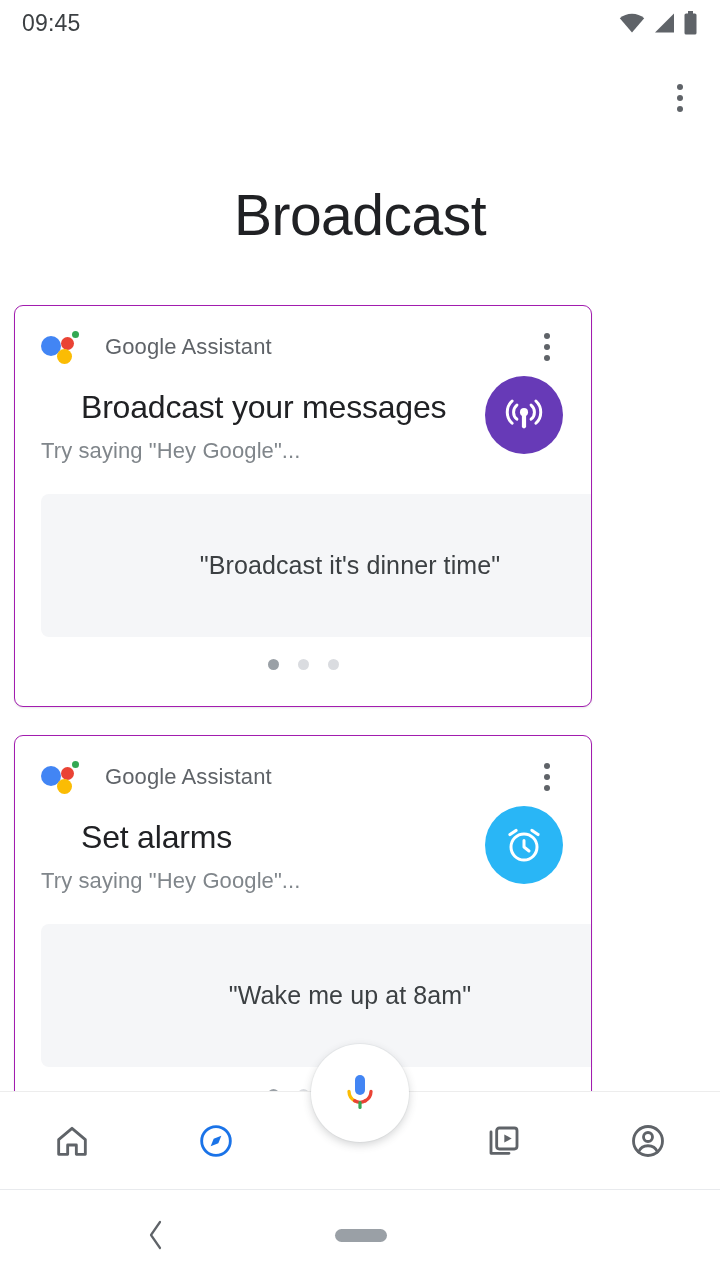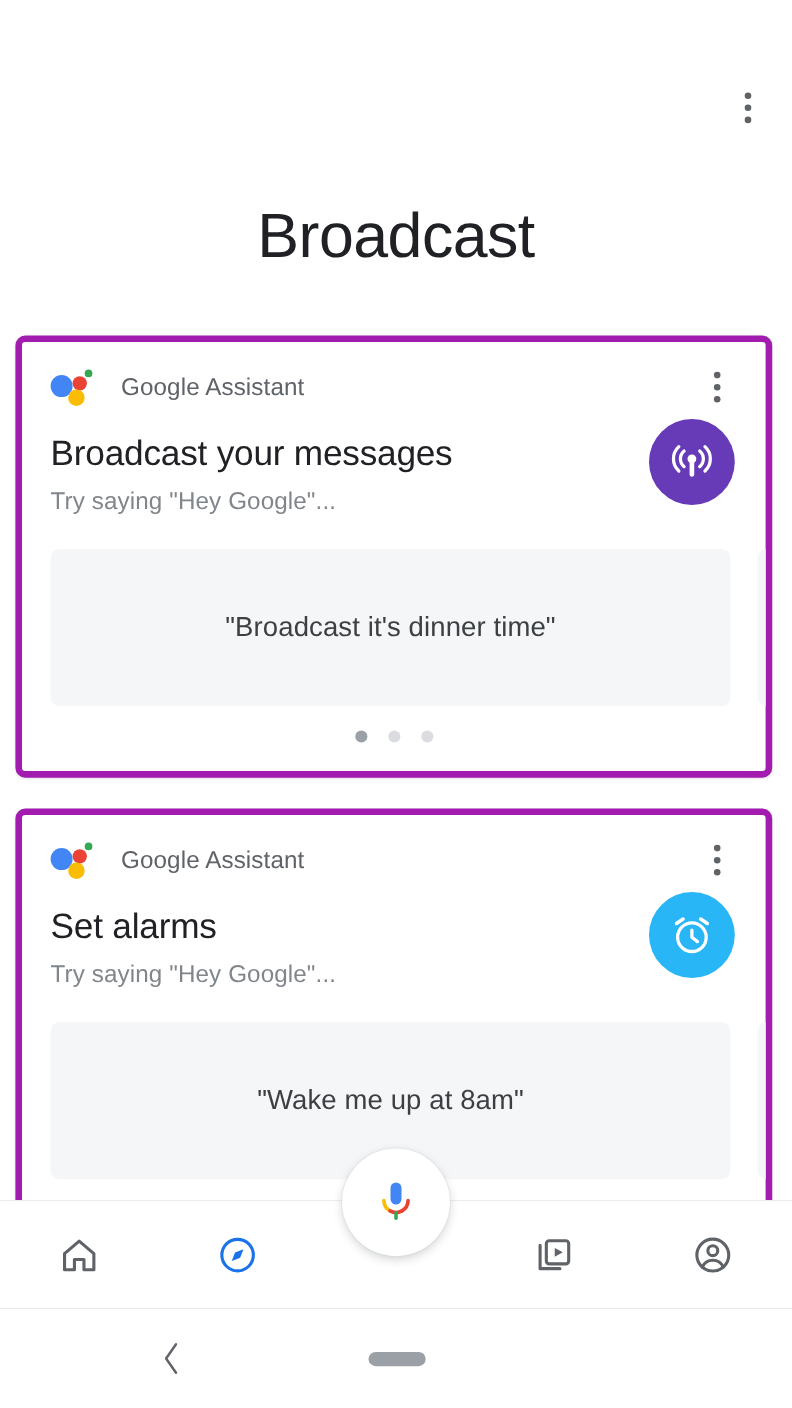--- a/index.html
+++ b/index.html
@@ -31,23 +31,23 @@
   
   .page-title {
     position: absolute; top: 182px; left: 0; width: 720px;
     text-align: center;
     font-size: 57px; font-weight: 400; color: #202124;
     letter-spacing: -.5px;
   }
 
   
   .card {
-    position: absolute; left: 14px; width: 688px;
+    position: absolute; left: 14px; width: 578px;
     background: #fff;
-    border: 6px solid #a21caf;
+    border: 1px solid #a21caf;
     border-radius: 9px;
     box-shadow: 0 1px 2px rgba(60,64,67,.12);
     overflow: hidden;
   }
   #card-broadcast { top: 305px; height: 402px; }
   #card-alarms    { top: 735px; height: 402px; }
 
   .card-head {
     display: flex; align-items: center;
     height: 82px; padding: 0 24px 0 26px;
@@ -65,21 +65,21 @@
   }
   .card-overflow {
     margin-left: auto;
     width: 40px; height: 44px;
     display: flex; flex-direction: column; align-items: center; justify-content: center; gap: 5px;
   }
 
   .card-body { position: relative; padding: 0 26px; }
   .card-title {
     font-size: 32px; font-weight: 400; color: #202124;
-    letter-spacing: -.2px; line-height: 38px;
+    letter-spacing: -.2px; line-height: 38px; margin-left: 40px;
   }
   .card-sub {
     margin-top: 12px;
     font-size: 22px; color: #80868b; letter-spacing: .1px;
   }
   .card-action {
     position: absolute; right: 28px; top: -12px;
     width: 78px; height: 78px; border-radius: 50%;
     display: flex; align-items: center; justify-content: center;
   }
@@ -127,20 +127,35 @@
   .sys-back { position: absolute; left: 133px; top: 22px; width: 46px; height: 46px;
               display: flex; align-items: center; justify-content: center; }
   .sys-home { position: absolute; left: 335px; top: 39px; width: 52px; height: 13px;
               border-radius: 7px; background: #9aa0a6; }
 </style>
 </head>
 <body>
 
 <div id="screen">
 
+  <div class="statusbar">
+    <div class="status-time">09:45</div>
+    <div class="status-icons">
+      <svg width="26" height="22" viewBox="0 0 26 22">
+        <path d="M13 20.5 L0.8 6.2 C4.1 3.4 8.4 1.8 13 1.8 C17.6 1.8 21.9 3.4 25.2 6.2 Z" fill="#5f6368"></path>
+      </svg>
+      <svg width="24" height="22" viewBox="0 0 24 22">
+        <path d="M22 1.5 L22 20.5 L3 20.5 Z" fill="#5f6368"></path>
+      </svg>
+      <svg width="15" height="24" viewBox="0 0 15 24">
+        <rect x="5" y="0" width="5" height="3" fill="#5f6368"></rect>
+        <rect x="1.5" y="2.5" width="12" height="21" rx="1.6" fill="#5f6368"></rect>
+      </svg>
+    </div>
+  </div>
 
   <div class="page-overflow">
     <span class="dot3"></span>
     <span class="dot3"></span>
     <span class="dot3"></span>
   </div>
 
   <div class="page-title">Broadcast</div>
 
   <div class="card" id="card-broadcast">

